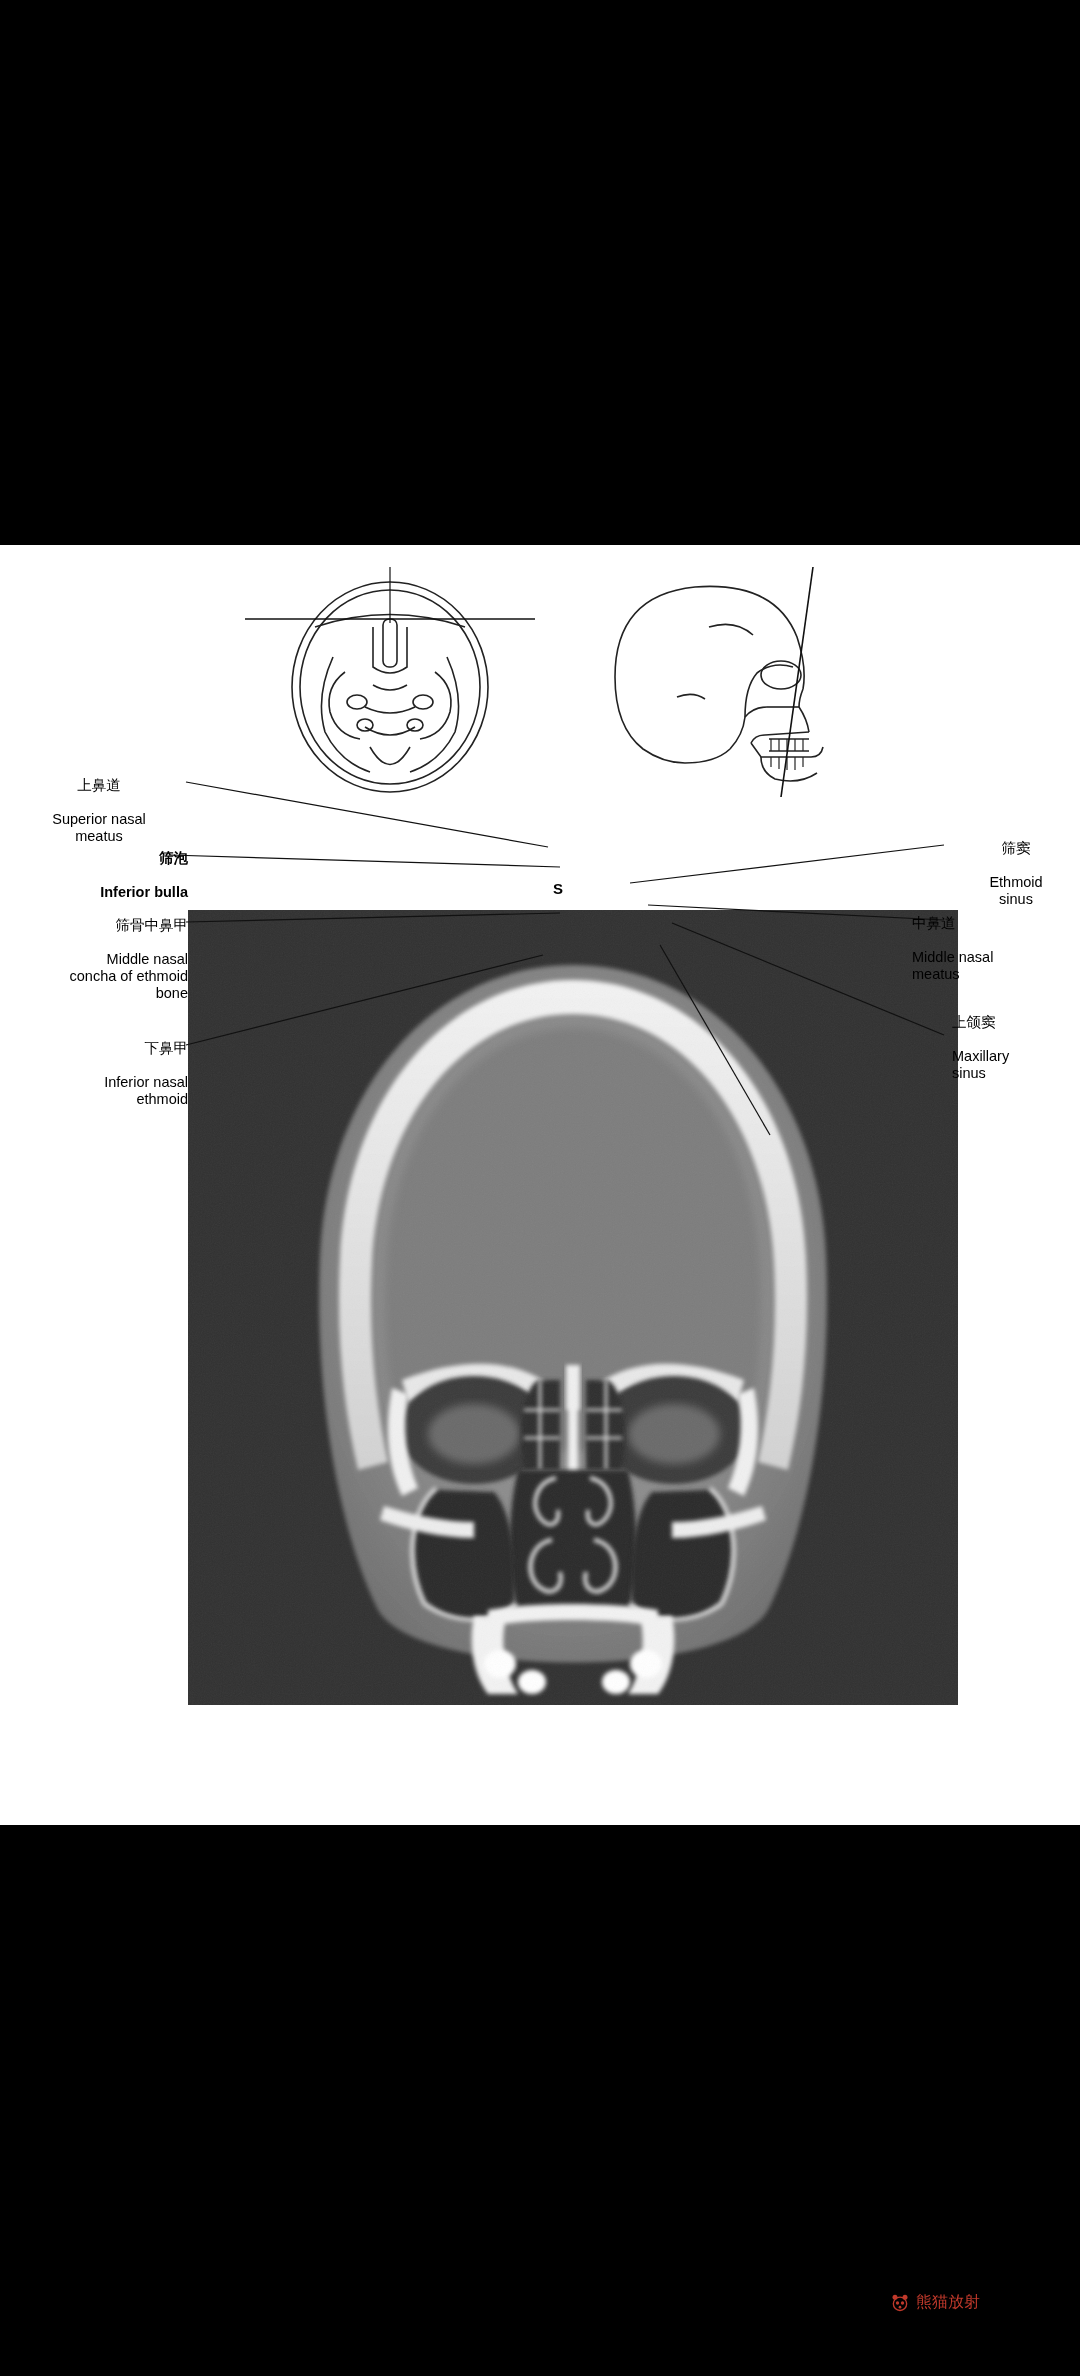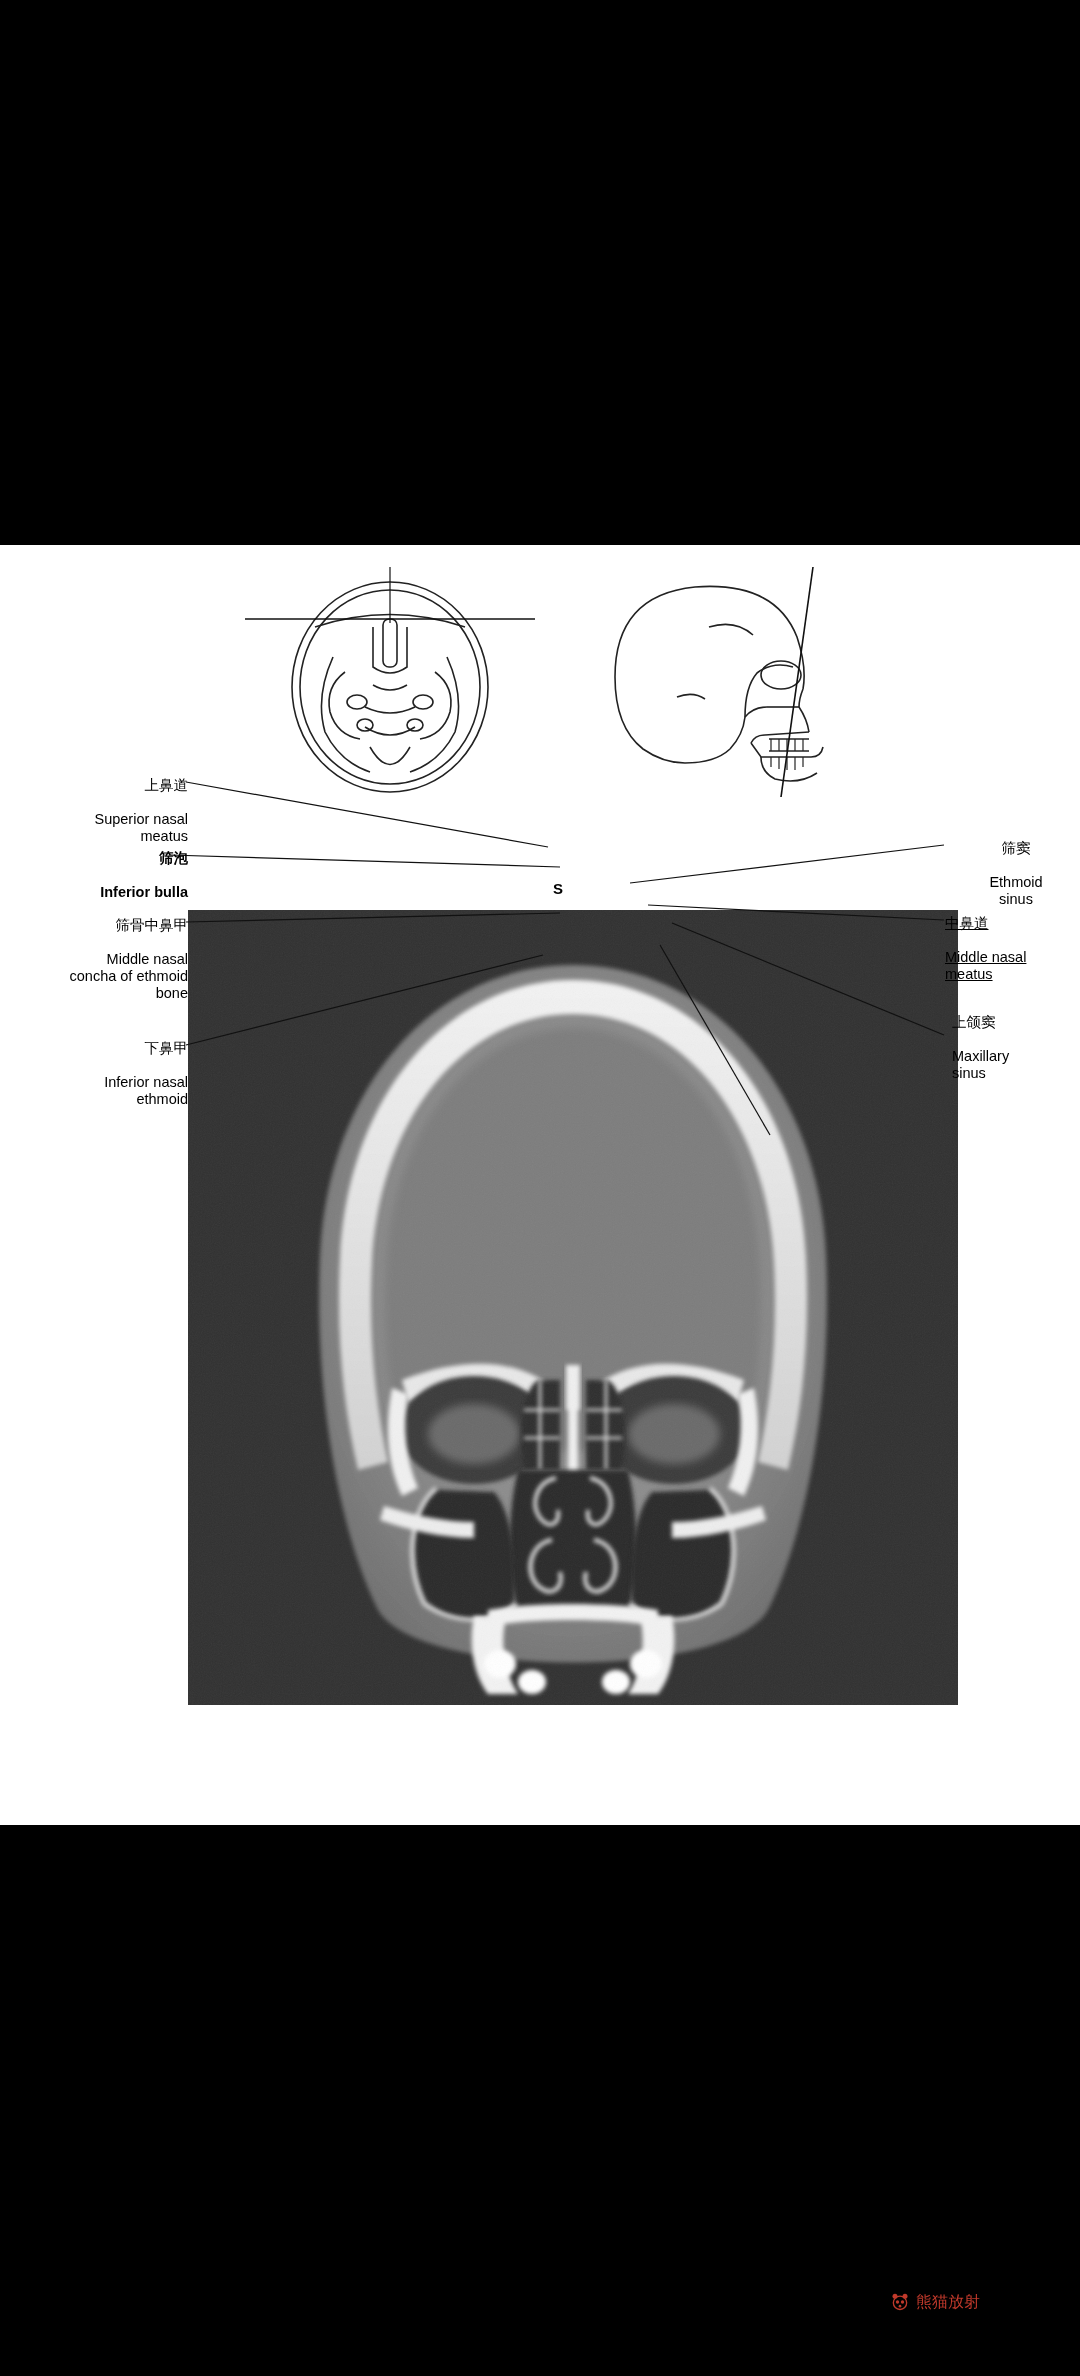--- a/index.html
+++ b/index.html
@@ -92,21 +92,21 @@
     text-align: center;
     font-size: 17px;
     color: #000;
   }
   
   #watermark {
     position: absolute;
     left: 890px;
     top: 1747px;
     display: flex;
-    align-items: flex-start;
+    align-items: center;
     gap: 6px;
   }
   #watermark .wm-text {
     font-size: 16px;
     color: #c0392b;
     font-family: "Liberation Sans", sans-serif;
   }
   .wm-logo { width: 20px; height: 20px; }
 </style>
 </head>
@@ -340,21 +340,21 @@
       <line x1="944" y1="300" x2="630" y2="338"></line>
 
       <line x1="944" y1="375" x2="648" y2="360"></line>
 
       <line x1="944" y1="490" x2="672" y2="378"></line>
 
       <line x1="770" y1="590" x2="660" y2="400"></line>
     </g>
   </svg>
 
-  <div class="label right-align" style="left:10px; top:215px; width:178px;">
+  <div class="label right-align" style="left:10px; top:215px; width:178px;text-align:center;">
     <span class="cn">上鼻道</span>
     <span class="en">Superior nasal
 meatus</span>
   </div>
 
   <div class="label right-align" style="left:10px; top:288px; width:178px;font-weight:bold;">
     <span class="cn">筛泡</span>
     <span class="en">Inferior bulla</span>
   </div>
 
@@ -370,21 +370,21 @@
     <span class="en">Inferior nasal
 ethmoid</span>
   </div>
 
   <div class="label left-align" style="left:952px; top:278px; width:128px;text-align:center;">
     <span class="cn">筛窦</span>
     <span class="en">Ethmoid
 sinus</span>
   </div>
 
-  <div class="label left-align" style="left:945px; top:353px; width:128px;text-decoration:underline;">
+  <div class="label left-align" style="left:912px; top:353px; width:128px;">
     <span class="cn">中鼻道</span>
     <span class="en">Middle nasal
 meatus</span>
   </div>
 
   <div class="label left-align" style="left:952px; top:452px; width:128px;">
     <span class="cn">上颌窦</span>
     <span class="en">Maxillary
 sinus</span>
   </div>

